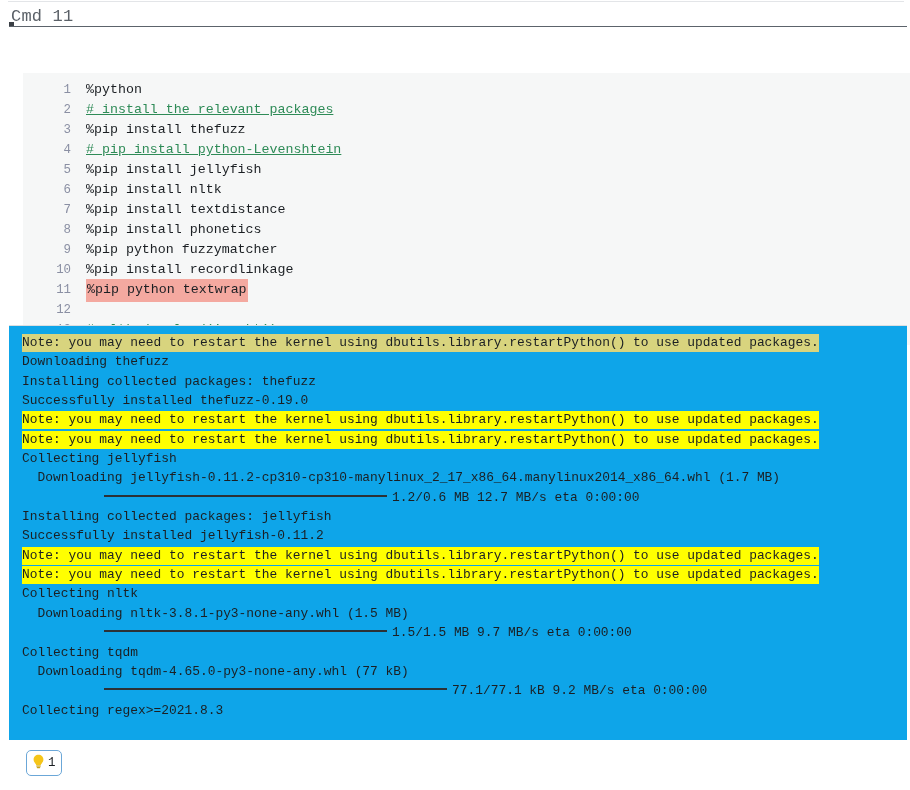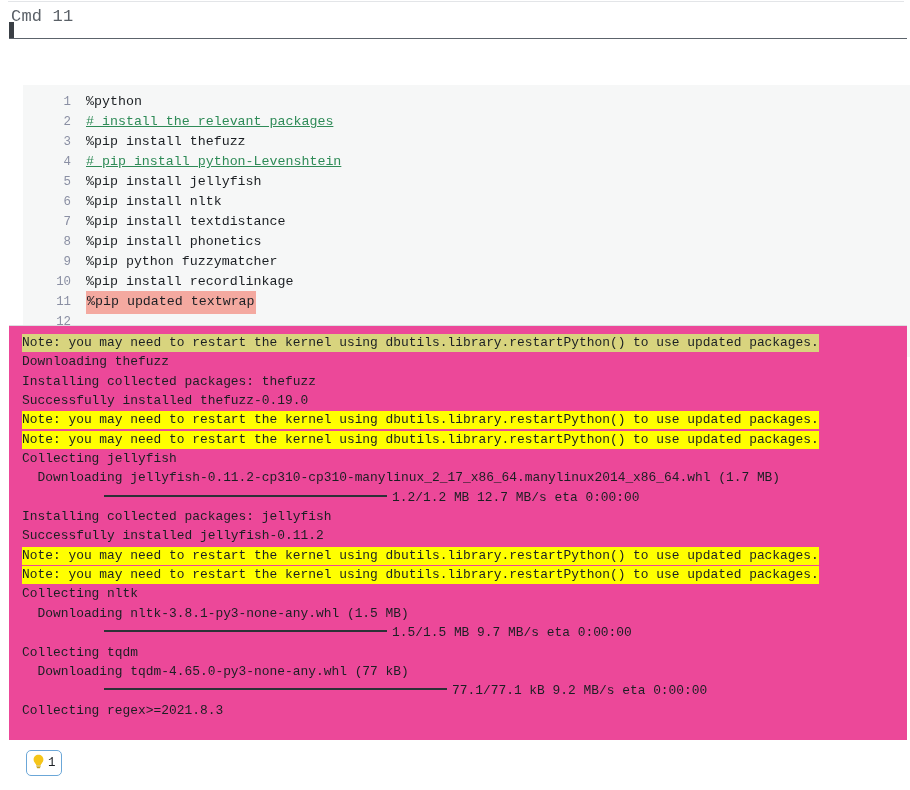--- a/index.html
+++ b/index.html
@@ -38,21 +38,21 @@
     font-size: 17px;
     color: #5a6067;
     letter-spacing: 0.2px;
     white-space: pre;
   }
 
   
   .code-cell {
     position: absolute;
     left: 9px;
-    top: 38px;
+    top: 26px;
     width: 898px;
     height: 296px;
     background: #ffffff;
     border-top: 1px solid #5c636b;
     box-sizing: border-box;
   }
   .code-gutter-bar {
     position: absolute;
     left: 9px;
     top: 22px;
@@ -105,21 +105,21 @@
     margin-top: -1px;
   }
 
   
   .out-panel {
     position: absolute;
     left: 9px;
     top: 325px;
     width: 898px;
     height: 415px;
-    background: #ec4899;
+    background: #0ea5e9;
     border-top: 1px solid #dcdee0;
     overflow: hidden;
     box-sizing: border-box;
   }
   .out-lines {
     position: absolute;
     left: 0;
     top: 7px;
     width: 898px;
     font-family: "Liberation Mono", "DejaVu Sans Mono", monospace;
@@ -206,38 +206,38 @@
           <div class="cline"><span class="lnum">1</span><span class="ltext">%python</span></div>
           <div class="cline"><span class="lnum">2</span><span class="ltext comment"># install the relevant packages</span></div>
           <div class="cline"><span class="lnum">3</span><span class="ltext">%pip install thefuzz</span></div>
           <div class="cline"><span class="lnum">4</span><span class="ltext comment"># pip install python-Levenshtein</span></div>
           <div class="cline"><span class="lnum">5</span><span class="ltext">%pip install jellyfish</span></div>
           <div class="cline"><span class="lnum">6</span><span class="ltext">%pip install nltk</span></div>
           <div class="cline"><span class="lnum">7</span><span class="ltext">%pip install textdistance</span></div>
           <div class="cline"><span class="lnum">8</span><span class="ltext">%pip install phonetics</span></div>
           <div class="cline"><span class="lnum">9</span><span class="ltext">%pip python fuzzymatcher</span></div>
           <div class="cline"><span class="lnum">10</span><span class="ltext">%pip install recordlinkage</span></div>
-          <div class="cline"><span class="lnum">11</span><span class="ltext hl">%pip updated textwrap</span></div>
+          <div class="cline"><span class="lnum">11</span><span class="ltext hl">%pip python textwrap</span></div>
           <div class="cline"><span class="lnum">12</span><span class="ltext"></span></div>
           <div class="cline"><span class="lnum">13</span><span class="ltext comment"># nltk.download('punkt')</span></div>
         </div>
     </div>
   </div>
 
   <div class="out-panel">
     <div class="out-lines" id="out-lines">
         <div class="oline note-dim"><span class="txt">Note: you may need to restart the kernel using dbutils.library.restartPython() to use updated packages.</span></div>
         <div class="oline"><span class="txt">Downloading thefuzz</span></div>
         <div class="oline"><span class="txt">Installing collected packages: thefuzz</span></div>
         <div class="oline"><span class="txt">Successfully installed thefuzz-0.19.0</span></div>
         <div class="oline note"><span class="txt">Note: you may need to restart the kernel using dbutils.library.restartPython() to use updated packages.</span></div>
         <div class="oline note"><span class="txt">Note: you may need to restart the kernel using dbutils.library.restartPython() to use updated packages.</span></div>
         <div class="oline"><span class="txt">Collecting jellyfish</span></div>
         <div class="oline"><span class="txt">  Downloading jellyfish-0.11.2-cp310-cp310-manylinux_2_17_x86_64.manylinux2014_x86_64.whl (1.7 MB)</span></div>
-        <div class="oline prog"><span class="prog-spacer" style="width: 95px;"></span><span class="prog-bar" style="width: 283px;"></span><span class="prog-text">1.2/1.2 MB 12.7 MB/s eta 0:00:00</span></div>
+        <div class="oline prog"><span class="prog-spacer" style="width: 95px;"></span><span class="prog-bar" style="width: 283px;"></span><span class="prog-text">1.2/0.6 MB 12.7 MB/s eta 0:00:00</span></div>
         <div class="oline"><span class="txt">Installing collected packages: jellyfish</span></div>
         <div class="oline"><span class="txt">Successfully installed jellyfish-0.11.2</span></div>
         <div class="oline note"><span class="txt">Note: you may need to restart the kernel using dbutils.library.restartPython() to use updated packages.</span></div>
         <div class="oline note"><span class="txt">Note: you may need to restart the kernel using dbutils.library.restartPython() to use updated packages.</span></div>
         <div class="oline"><span class="txt">Collecting nltk</span></div>
         <div class="oline"><span class="txt">  Downloading nltk-3.8.1-py3-none-any.whl (1.5 MB)</span></div>
         <div class="oline prog"><span class="prog-spacer" style="width: 95px;"></span><span class="prog-bar" style="width: 283px;"></span><span class="prog-text">1.5/1.5 MB 9.7 MB/s eta 0:00:00</span></div>
         <div class="oline"><span class="txt">Collecting tqdm</span></div>
         <div class="oline"><span class="txt">  Downloading tqdm-4.65.0-py3-none-any.whl (77 kB)</span></div>
         <div class="oline prog"><span class="prog-spacer" style="width: 95px;"></span><span class="prog-bar" style="width: 343px;"></span><span class="prog-text">77.1/77.1 kB 9.2 MB/s eta 0:00:00</span></div>

